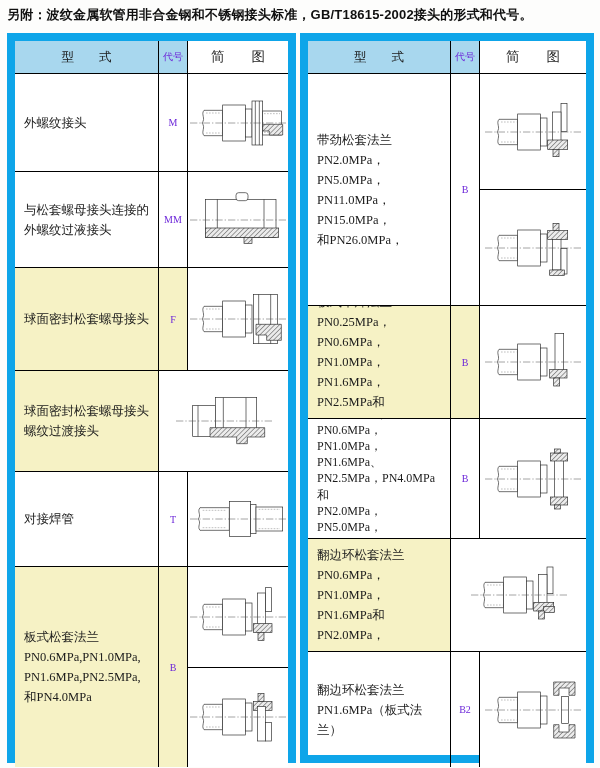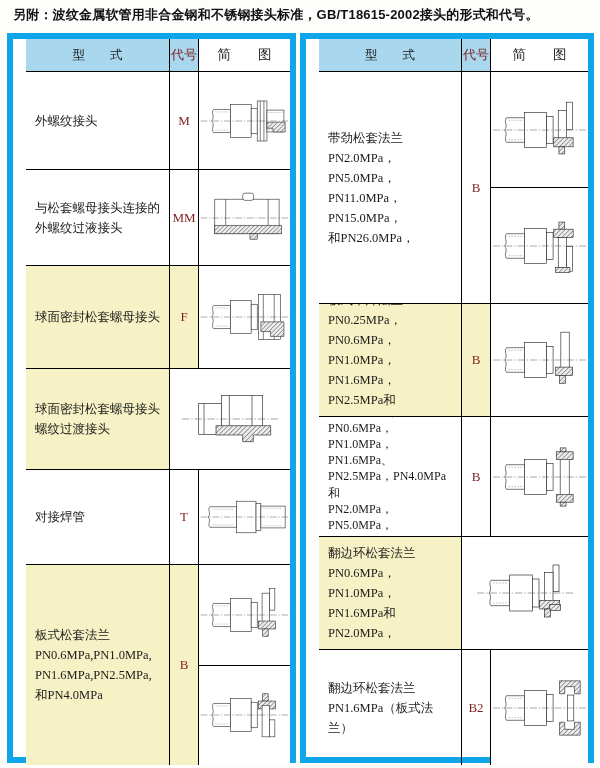--- a/index.html
+++ b/index.html
@@ -2,41 +2,41 @@
 <html><head>
 <meta charset="utf-8">
 <style>
   html,body{margin:0;padding:0;}
   body{
     width:600px;height:768px;position:relative;background:#fdfdfc;
     font-family:"Liberation Serif","DejaVu Serif",serif;
     -webkit-font-smoothing:antialiased;
   }
   .title{
-    position:absolute;left:13px;top:6px;width:586px;
+    position:absolute;left:7px;top:6px;width:586px;
     font-family:"Liberation Sans","DejaVu Sans",sans-serif;
     font-weight:bold;font-size:13px;color:#101010;letter-spacing:0.2px;
   }
   .tbl{position:absolute;left:7px;top:33px;width:587px;height:730px;}
-  .half{position:absolute;top:0;height:730px;border:6px solid #0ea5e9;background:#fff;box-sizing:border-box;padding-left:13px;}
+  .half{position:absolute;top:0;height:730px;border:8px solid #0ea5e9;background:#fff;box-sizing:border-box;}
   .half.left{left:0;width:289px;}
   .half.right{left:293px;width:294px;}
   .row{display:flex;box-sizing:border-box;border-top:1px solid #000;overflow:hidden;}
   .row.first{border-top:none;}
   .cell{box-sizing:border-box;border-right:1px solid #000;overflow:hidden;}
   .cell.last{border-right:none;}
   .hdr{background:var(--hdrbg);display:flex;align-items:center;justify-content:center;
        font-size:13.5px;color:#1c1c1c;}
   .type{width:144px;display:flex;align-items:center;
         font-size:12.5px;line-height:1.6;color:#1b1b1b;
         padding:3px 3px 3px 9px;white-space:pre-line;}
   .half.right .type{width:143px;}
   .type.tight{line-height:1.34;font-size:12px;}
   .code{width:29px;display:flex;align-items:center;justify-content:center;
-        font-size:13px;color:#7f1d1d;}
+        font-size:10px;color:#6d28d9;}
   .diag{flex:1;display:flex;flex-direction:column;background:#fff;}
   .subdiag{flex:1;display:flex;align-items:center;justify-content:center;border-top:1px solid #000;overflow:hidden;}
   .subdiag.first{border-top:none;}
   .subdiag svg{width:100px;height:82px;}
   .hl{background:var(--hlbg);}
 </style>
 </head>
 <body style="--hdrbg: #a8d7ee; --hlbg: #f6f2c5;">
 
 <div class="title">另附：波纹金属软管用非合金钢和不锈钢接头标准，GB/T18615-2002接头的形式和代号。</div>

